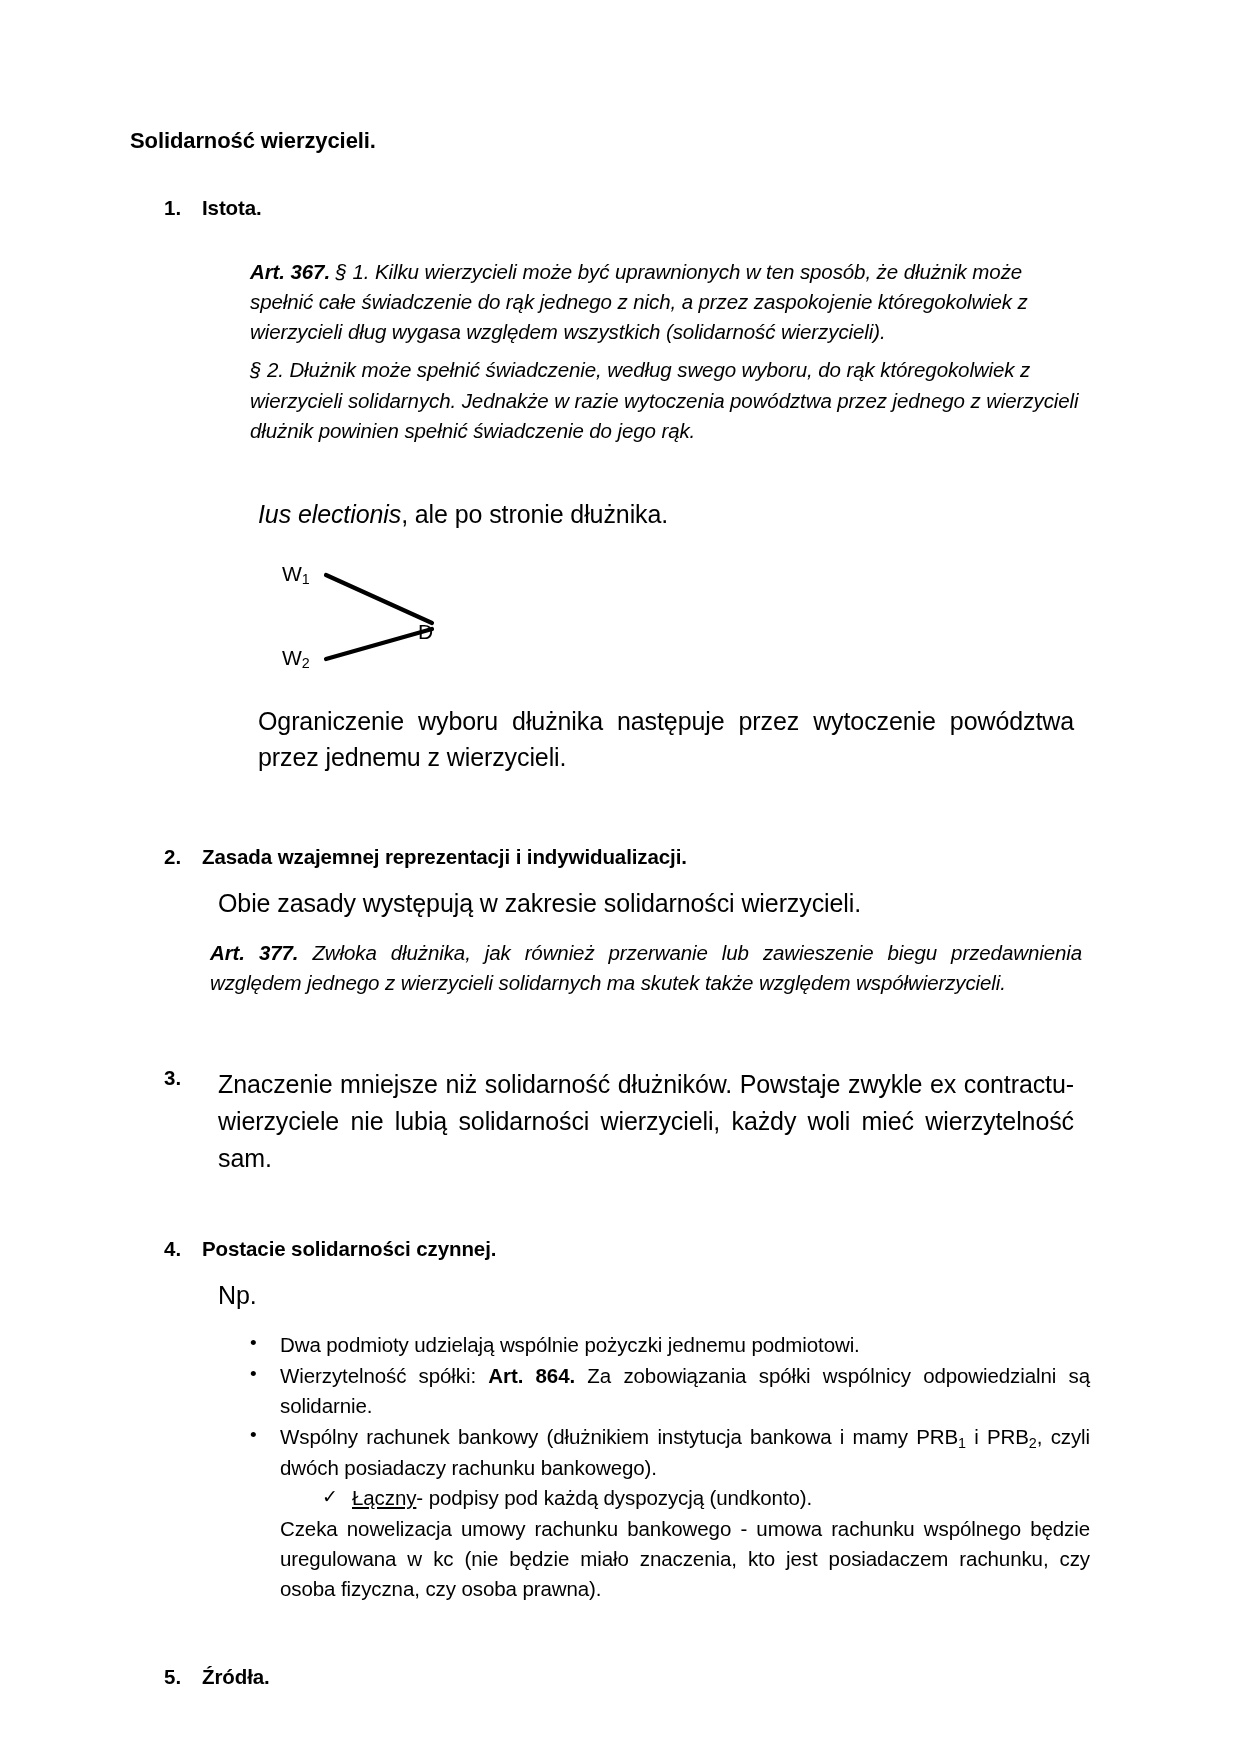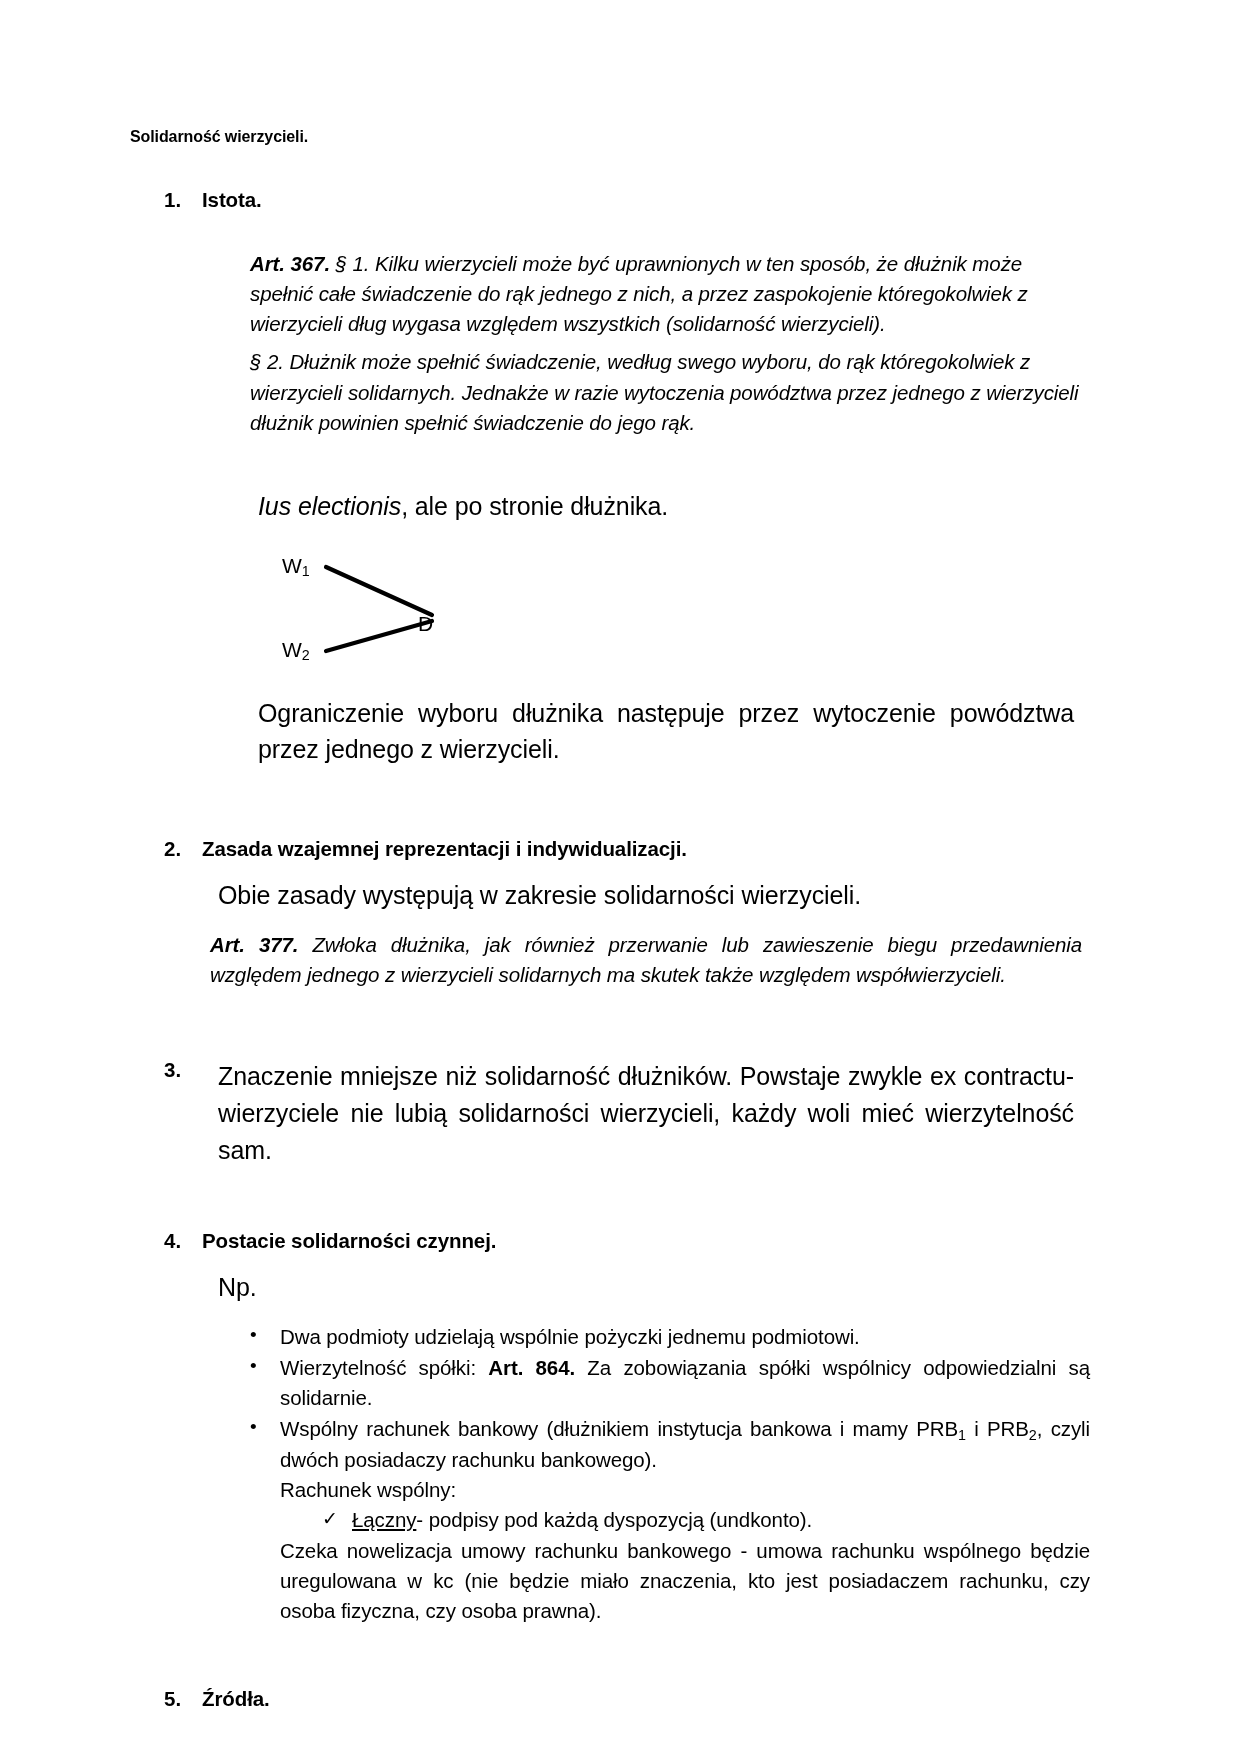--- a/index.html
+++ b/index.html
@@ -14,21 +14,21 @@
   .page {
     position: relative;
     width: 1240px;
     height: 1754px;
     background: #ffffff;
     box-sizing: border-box;
     padding: 128px 150px 60px 130px;
     overflow: hidden;
   }
   .doc-title {
-    font-size: 16px;
+    font-size: 22px;
     font-weight: bold;
     letter-spacing: -0.1px;
     margin: 0 0 42px 0;
   }
 
   
   .section {
     position: relative;
     padding-left: 72px;
     margin-bottom: 26px;
@@ -194,21 +194,21 @@
       <div class="diagram">
         <svg width="240" height="118" viewBox="0 0 240 118">
           <line x1="44" y1="16" x2="150" y2="64" stroke="#000000" stroke-width="4.2" stroke-linecap="round"></line>
           <line x1="44" y1="100" x2="150" y2="70" stroke="#000000" stroke-width="4.2" stroke-linecap="round"></line>
         </svg>
         <span class="node node-w1"><span>W</span><sub>1</sub></span>
         <span class="node node-w2"><span>W</span><sub>2</sub></span>
         <span class="node node-d">D</span>
       </div>
 
-      <p class="body-line justify">Ograniczenie wyboru dłużnika następuje przez wytoczenie powództwa przez jednego z wierzycieli.</p>
+      <p class="body-line justify">Ograniczenie wyboru dłużnika następuje przez wytoczenie powództwa przez jednemu z wierzycieli.</p>
     </div>
   </div>
 
   <div class="spacer-34"></div>
 
   <div class="section">
     <span class="section-num">2.</span>
     <div class="section-head">Zasada wzajemnej reprezentacji i indywidualizacji.</div>
     <p class="body-line">Obie zasady występują w zakresie solidarności wierzycieli.</p>
     <p class="quote justify"><span class="q-label">Art. 377.</span><span> Zwłoka dłużnika, jak również przerwanie lub zawieszenie biegu przedawnienia względem jednego z wierzycieli solidarnych ma skutek także względem współwierzycieli.</span></p>
@@ -234,21 +234,20 @@
         <span>Dwa podmioty udzielają wspólnie pożyczki jednemu podmiotowi.</span>
       </li>
 
       <li>
         <span>Wierzytelność spółki: </span><b>Art. 864.</b><span> Za zobowiązania spółki wspólnicy odpowiedzialni są solidarnie.</span>
       </li>
 
       <li>
         <span>Wspólny rachunek bankowy (dłużnikiem instytucja bankowa i mamy PRB</span><sub>1</sub><span> i PRB</span><sub>2</sub><span>, czyli dwóch posiadaczy rachunku bankowego).</span>
 
-        <div class="sub-note">Rachunek wspólny:</div>
 
         <ul class="checks">
           <li>
             <u>Łączny</u><span>- podpisy pod każdą dyspozycją (undkonto).</span>
           </li>
         </ul>
 
         <p class="tail-para">Czeka nowelizacja umowy rachunku bankowego - umowa rachunku wspólnego będzie uregulowana w kc (nie będzie miało znaczenia, kto jest posiadaczem rachunku, czy osoba fizyczna, czy osoba prawna).</p>
       </li>
 

